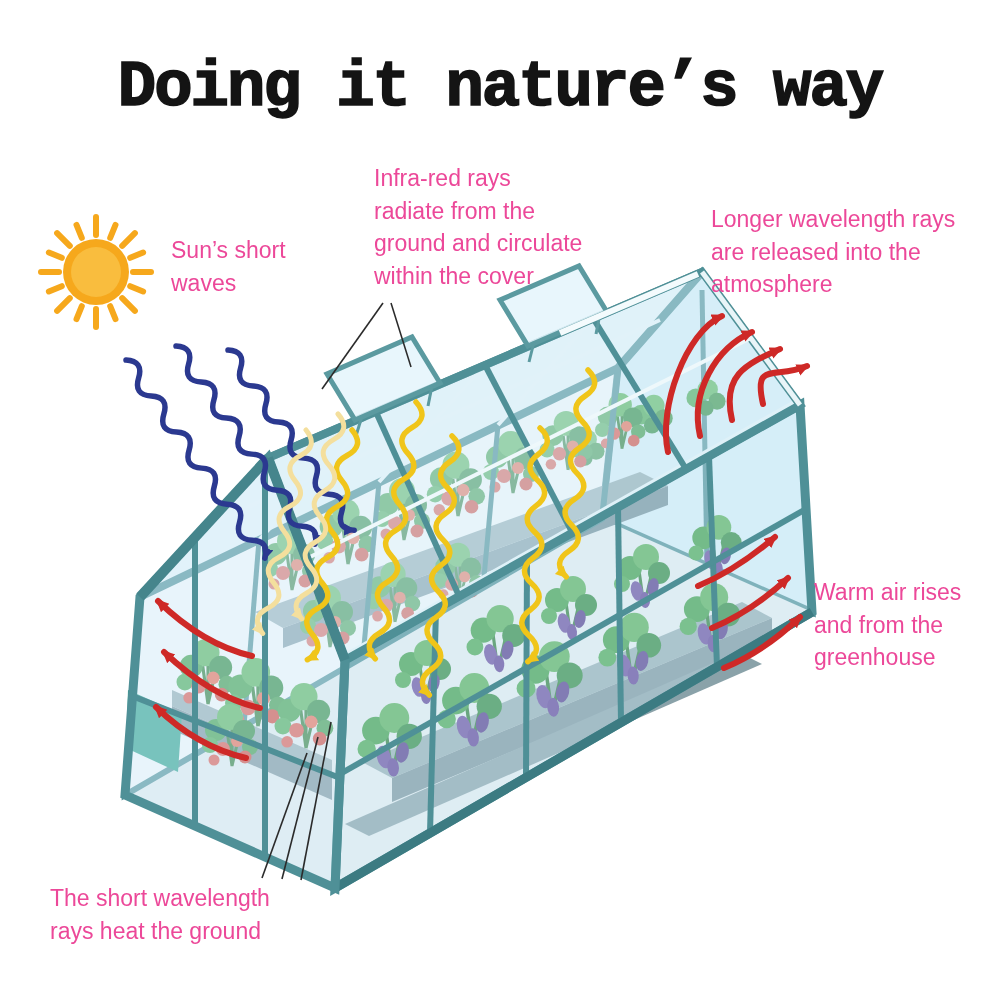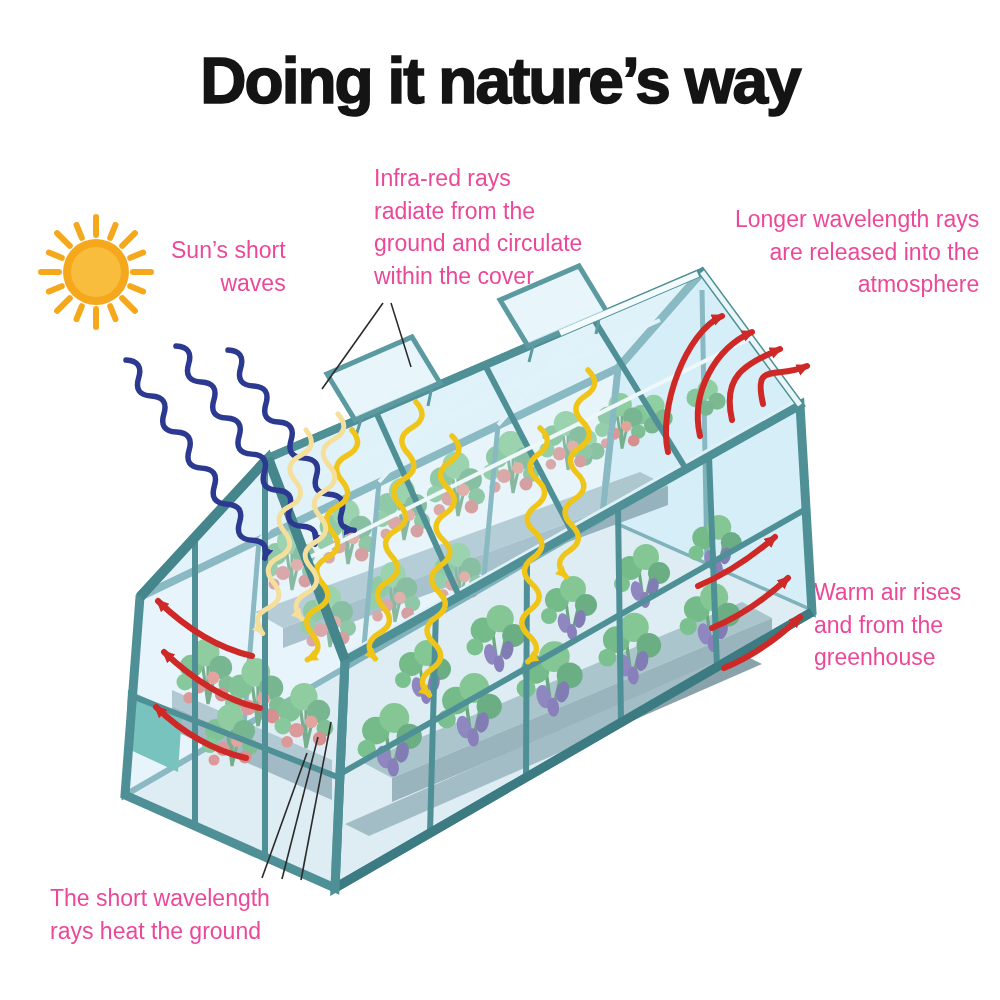--- a/index.html
+++ b/index.html
@@ -1,24 +1,24 @@
 <!DOCTYPE html>
 <html><head>
 <meta charset="utf-8">
 <style>
   html,body{margin:0;padding:0;background:#fff;}
   .canvas{position:relative;width:1000px;height:1000px;background:#fff;overflow:hidden;
           font-family:"Liberation Sans",sans-serif;}
-  .title{position:absolute;left:0;top:44px;width:1000px;text-align:center;
-         font-size:64px;font-weight:900;letter-spacing:-2px;color:#141414;
+  .title{position:absolute;left:0;top:52px;width:1000px;text-align:center;
+         font-size:64px;font-weight:900;letter-spacing:-2px;color:#141414;font-family:Liberation Mono, monospace;
          -webkit-text-stroke:1.6px #141414;}
   .label{position:absolute;font-size:23px;line-height:1.42;color:#ec4899;white-space:pre-line;}
-  #lab-sun{left:171px;top:234px;text-align:right;}
+  #lab-sun{left:171px;top:234px;}
   #lab-ir{left:374px;top:162px;}
-  #lab-long{left:735px;top:203px;text-align:right;}
+  #lab-long{left:711px;top:203px;}
   #lab-warm{left:814px;top:576px;}
   #lab-short{left:40px;top:882px;margin-left:10px;}
   svg{position:absolute;left:0;top:0;}
 </style>
 </head>
 <body>
 
 <div class="canvas">
 
 <svg width="1000" height="1000" viewBox="0 0 1000 1000">

